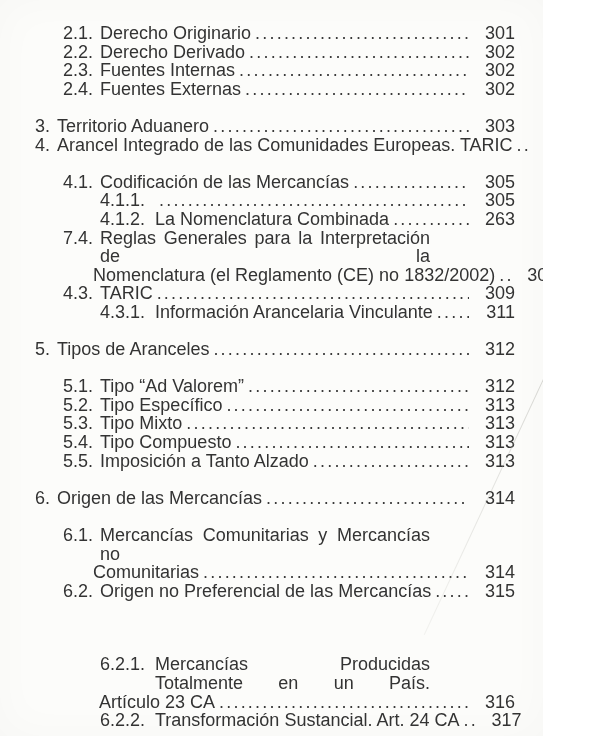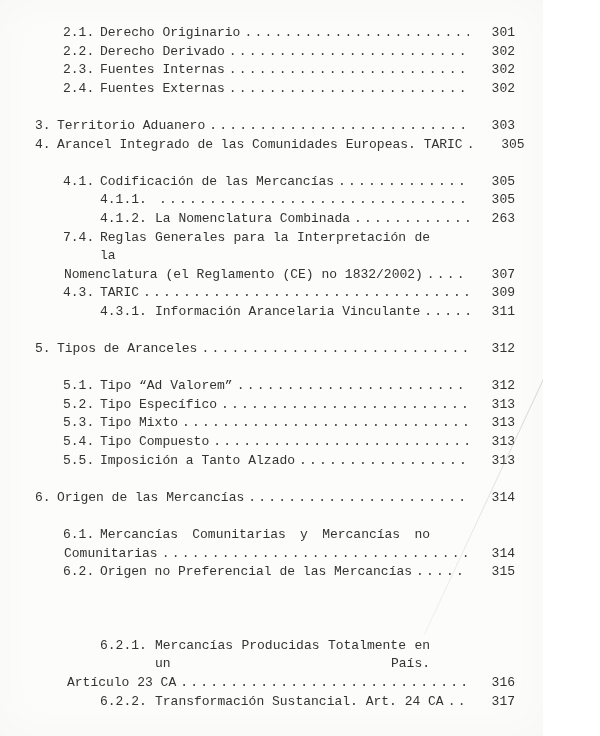--- a/index.html
+++ b/index.html
@@ -7,40 +7,40 @@
     padding: 0;
     background: #ffffff;
   }
   .page {
     position: relative;
     width: 543px;
     height: 736px;
     background: #fcfcfa;
     overflow: hidden;
     color: #333333;
-    font-family: Liberation Mono, monospace;
-    font-size: 13px;
+    font-family: Liberation Sans, sans-serif;
+    font-size: 18px;
     line-height: 18.6px;
     box-shadow: inset 0 0 45px rgba(0,0,0,0.025);
   }
   .toc {
     padding: 24px 28px 0 0;
   }
   .r {
     display: flex;
     align-items: baseline;
   }
   .l1 { padding-left: 35px; }
   .l1 > .num { flex: 0 0 22px; }
   .l2 { padding-left: 63px; }
   .l2 > .num { flex: 0 0 37px; }
   .l3 { padding-left: 100px; }
   .l3 > .num { flex: 0 0 55px; }
-  .l2.cont { padding-left: 64px; }
-  .l3.cont { padding-left: 67px; }
+  .l2.cont { padding-left: 93px; }
+  .l3.cont { padding-left: 99px; }
   .num { white-space: nowrap; }
   .lbl { white-space: nowrap; flex: 0 1 auto; }
   .just {
     flex: 1 1 auto;
     white-space: normal;
     text-align: justify;
     text-align-last: justify;
     padding-right: 85px;
   }
   .dots {

